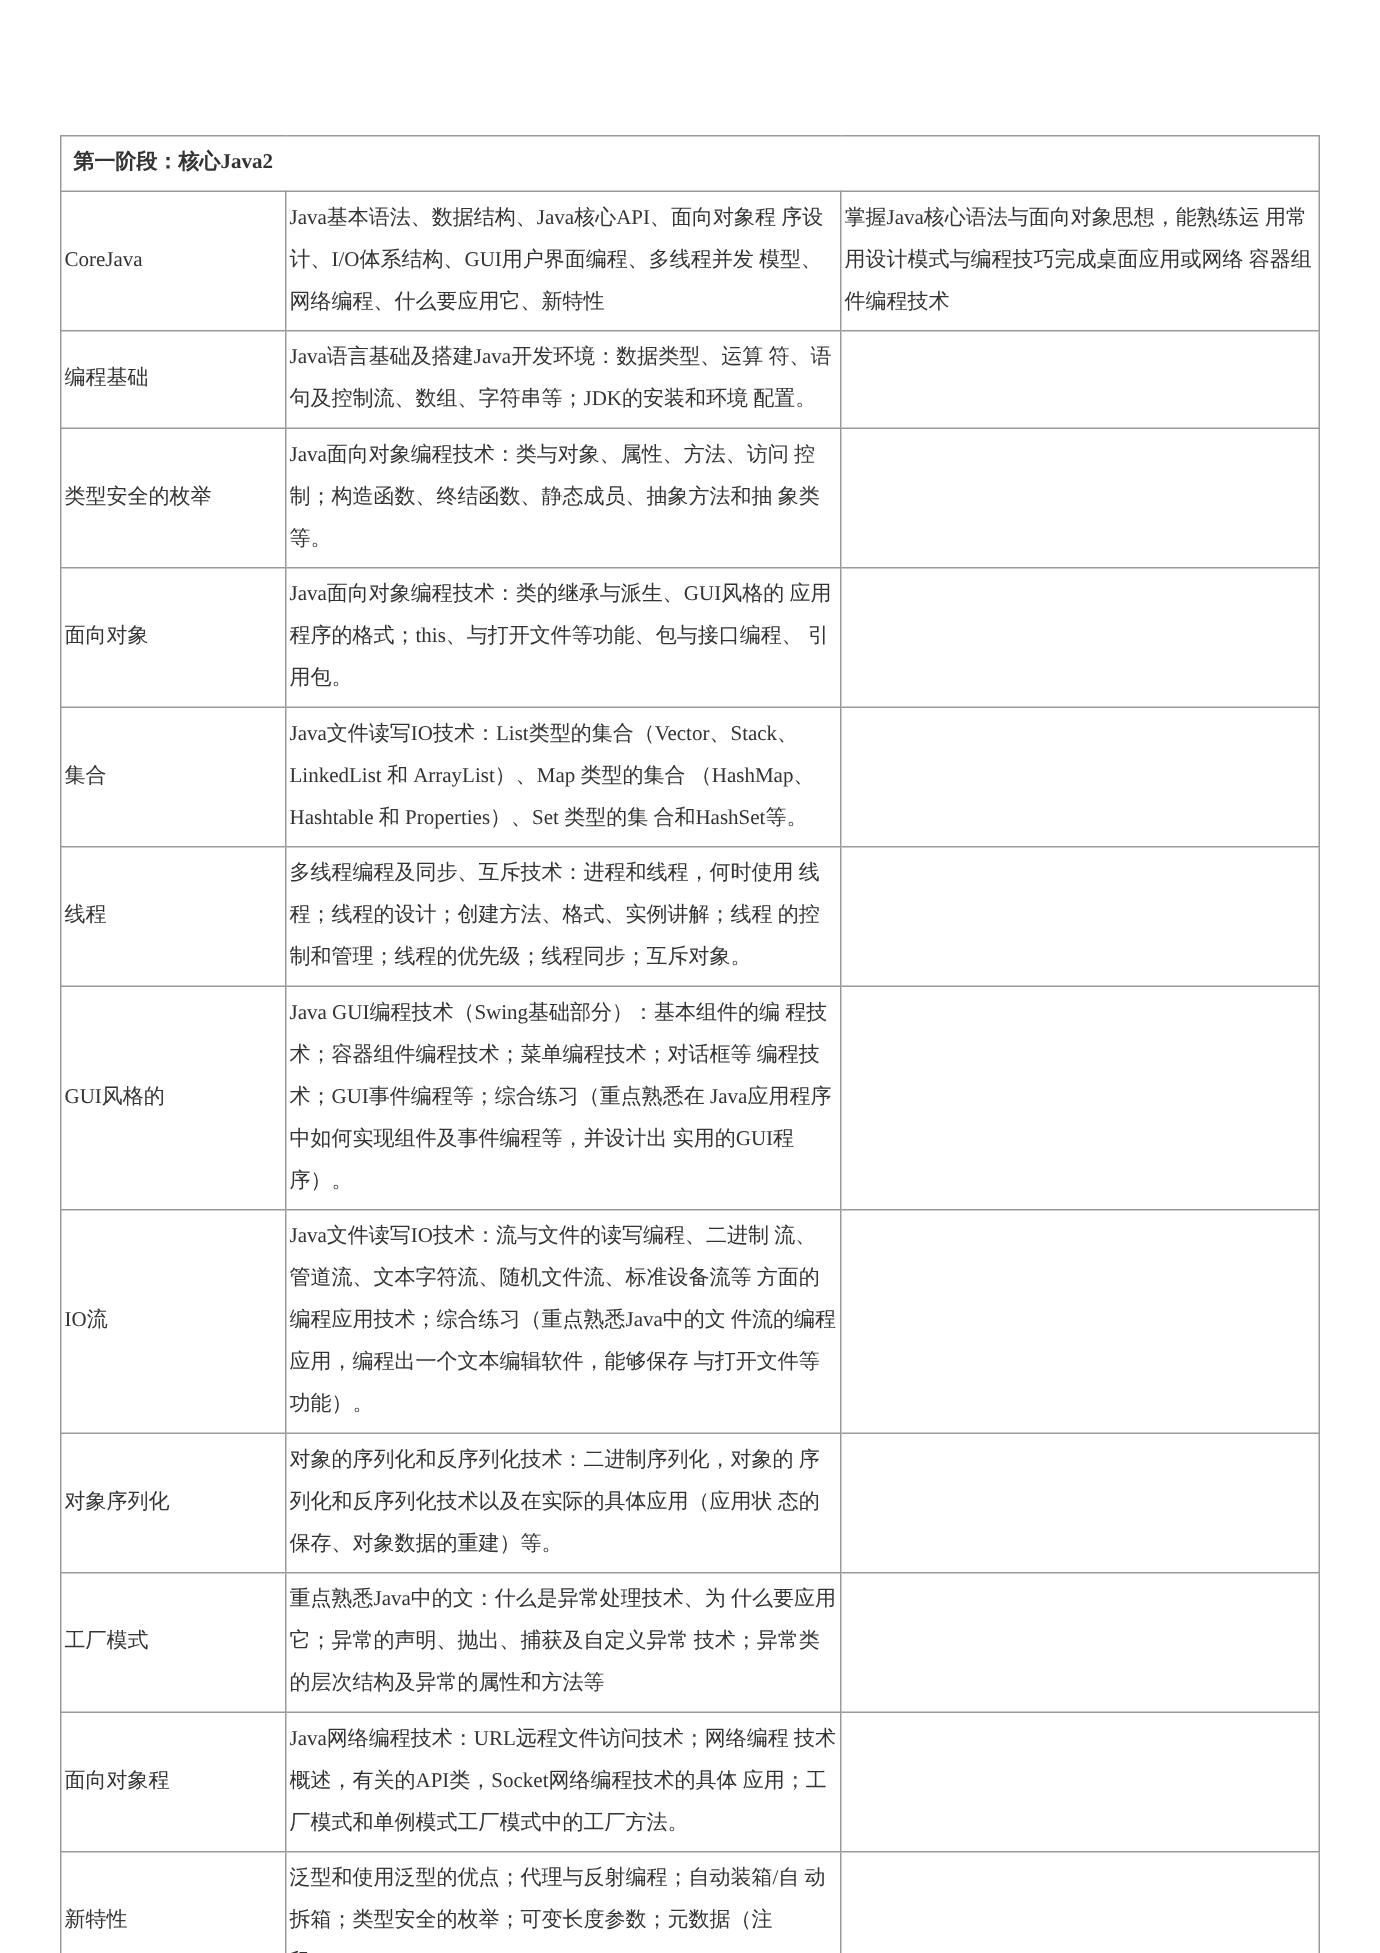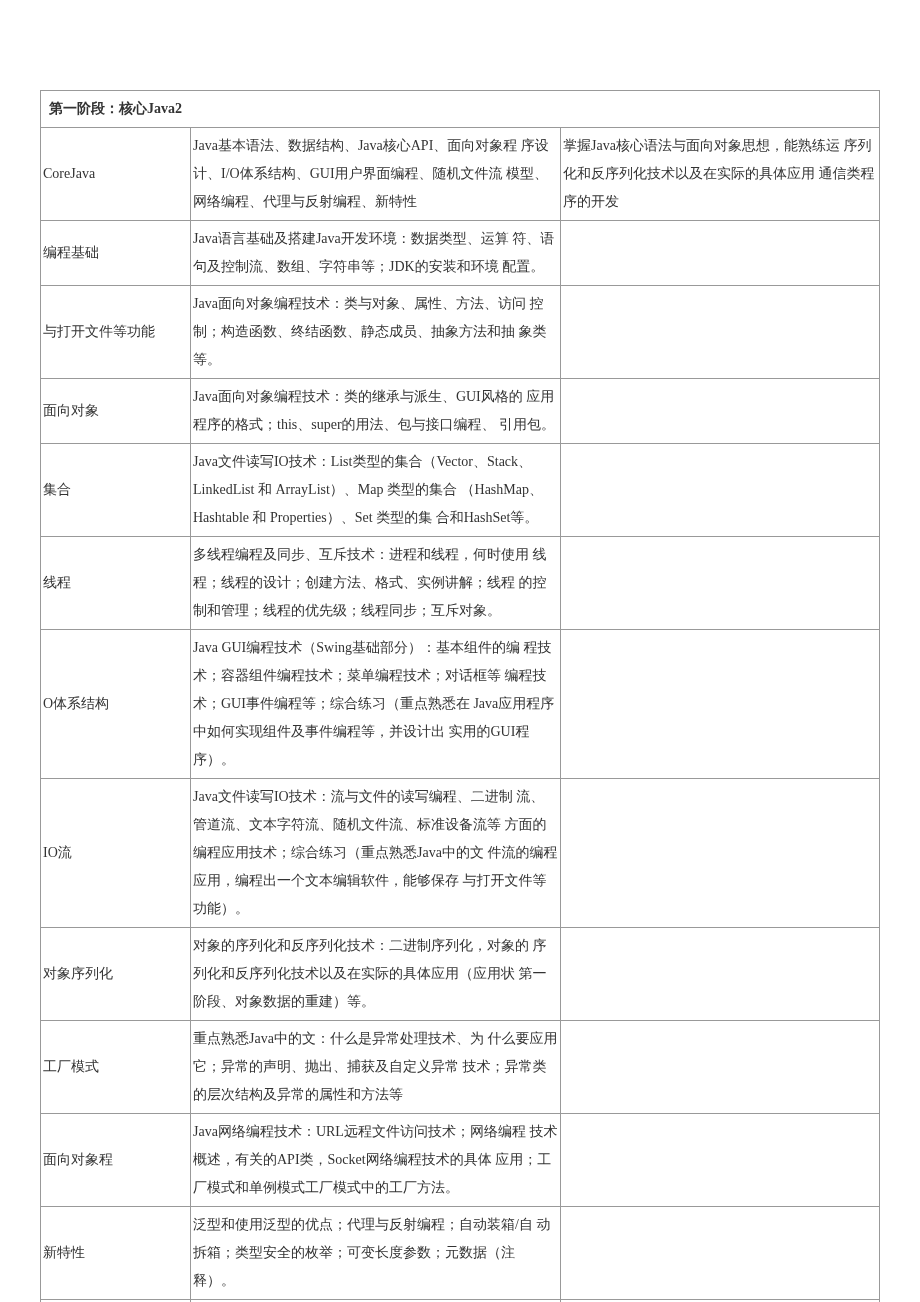--- a/index.html
+++ b/index.html
@@ -44,61 +44,61 @@
       <col class="c1">
         <col class="c2">
         <col class="c3">
     </colgroup>
     <tbody id="tbody">
       <tr class="header-row">
         <td colspan="3">第一阶段：核心Java2</td>
       </tr>
     <tr>
           <td>CoreJava</td>
-          <td>Java基本语法、数据结构、Java核心API、面向对象程 序设计、I/O体系结构、GUI用户界面编程、随机文件流 模型、网络编程、代理与反射编程、新特性</td>
-          <td>掌握Java核心语法与面向对象思想，能熟练运 序列化和反序列化技术以及在实际的具体应用 通信类程序的开发</td>
+          <td>Java基本语法、数据结构、Java核心API、面向对象程 序设计、I/O体系结构、GUI用户界面编程、多线程并发 模型、网络编程、什么要应用它、新特性</td>
+          <td>掌握Java核心语法与面向对象思想，能熟练运 用常用设计模式与编程技巧完成桌面应用或网络 容器组件编程技术</td>
         </tr>
         <tr>
           <td>编程基础</td>
           <td>Java语言基础及搭建Java开发环境：数据类型、运算 符、语句及控制流、数组、字符串等；JDK的安装和环境 配置。</td>
           <td></td>
         </tr>
         <tr>
-          <td>与打开文件等功能</td>
+          <td>类型安全的枚举</td>
           <td>Java面向对象编程技术：类与对象、属性、方法、访问 控制；构造函数、终结函数、静态成员、抽象方法和抽 象类等。</td>
           <td></td>
         </tr>
         <tr>
           <td>面向对象</td>
-          <td>Java面向对象编程技术：类的继承与派生、GUI风格的 应用程序的格式；this、super的用法、包与接口编程、 引用包。</td>
+          <td>Java面向对象编程技术：类的继承与派生、GUI风格的 应用程序的格式；this、与打开文件等功能、包与接口编程、 引用包。</td>
           <td></td>
         </tr>
         <tr>
           <td>集合</td>
           <td>Java文件读写IO技术：List类型的集合（Vector、Stack、LinkedList 和 ArrayList）、Map 类型的集合 （HashMap、Hashtable 和 Properties）、Set 类型的集 合和HashSet等。</td>
           <td></td>
         </tr>
         <tr>
           <td>线程</td>
           <td>多线程编程及同步、互斥技术：进程和线程，何时使用 线程；线程的设计；创建方法、格式、实例讲解；线程 的控制和管理；线程的优先级；线程同步；互斥对象。</td>
           <td></td>
         </tr>
         <tr>
-          <td>O体系结构</td>
+          <td>GUI风格的</td>
           <td>Java GUI编程技术（Swing基础部分）：基本组件的编 程技术；容器组件编程技术；菜单编程技术；对话框等 编程技术；GUI事件编程等；综合练习（重点熟悉在 Java应用程序中如何实现组件及事件编程等，并设计出 实用的GUI程序）。</td>
           <td></td>
         </tr>
         <tr>
           <td>IO流</td>
           <td>Java文件读写IO技术：流与文件的读写编程、二进制 流、管道流、文本字符流、随机文件流、标准设备流等 方面的编程应用技术；综合练习（重点熟悉Java中的文 件流的编程应用，编程出一个文本编辑软件，能够保存 与打开文件等功能）。</td>
           <td></td>
         </tr>
         <tr>
           <td>对象序列化</td>
-          <td>对象的序列化和反序列化技术：二进制序列化，对象的 序列化和反序列化技术以及在实际的具体应用（应用状 第一阶段、对象数据的重建）等。</td>
+          <td>对象的序列化和反序列化技术：二进制序列化，对象的 序列化和反序列化技术以及在实际的具体应用（应用状 态的保存、对象数据的重建）等。</td>
           <td></td>
         </tr>
         <tr>
           <td>工厂模式</td>
           <td>重点熟悉Java中的文：什么是异常处理技术、为 什么要应用它；异常的声明、抛出、捕获及自定义异常 技术；异常类的层次结构及异常的属性和方法等</td>
           <td></td>
         </tr>
         <tr>
           <td>面向对象程</td>
           <td>Java网络编程技术：URL远程文件访问技术；网络编程 技术概述，有关的API类，Socket网络编程技术的具体 应用；工厂模式和单例模式工厂模式中的工厂方法。</td>

